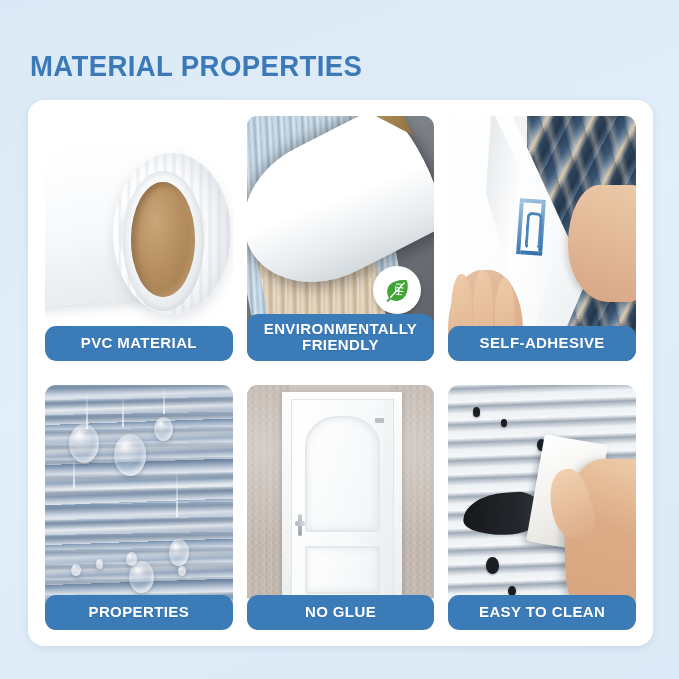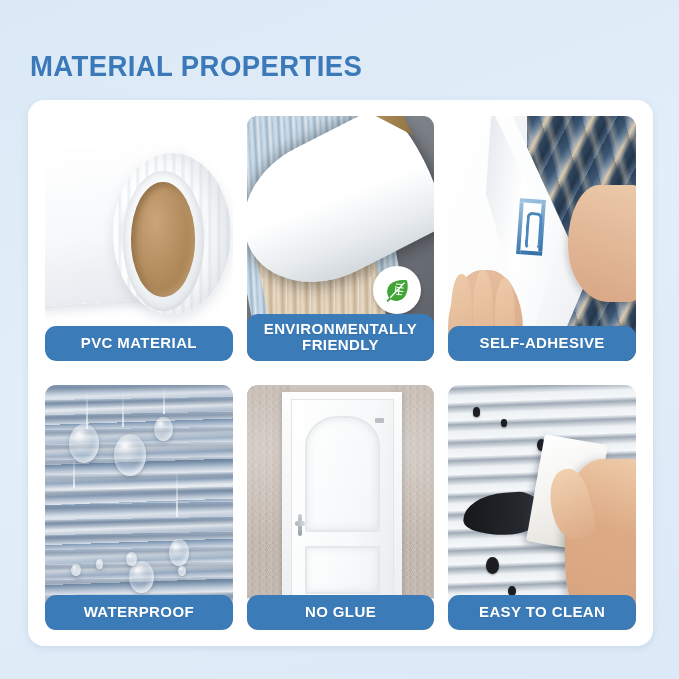--- a/index.html
+++ b/index.html
@@ -545,21 +545,21 @@
           <span class="drop" style="left:13%;top:16%;width:16%;height:16%"></span>
           <span class="drop" style="left:37%;top:20%;width:17%;height:17%"></span>
           <span class="drop" style="left:58%;top:13%;width:10%;height:10%"></span>
           <span class="drop" style="left:45%;top:72%;width:13%;height:13%"></span>
           <span class="drop" style="left:66%;top:63%;width:11%;height:11%"></span>
           <span class="drop" style="left:14%;top:73%;width:5%;height:5%"></span>
           <span class="drop" style="left:27%;top:71%;width:4%;height:4%"></span>
           <span class="drop" style="left:43%;top:68%;width:6%;height:6%"></span>
           <span class="drop" style="left:71%;top:74%;width:4%;height:4%"></span>
         </div>
-        <div class="card-label">WATERPROOF</div>
+        <div class="card-label">PROPERTIES</div>
       </div>
 
       <div class="card">
         <div class="card-media m-door">
           <div class="door-wall-l"></div>
           <div class="door-wall-r"></div>
           <div class="door-baseboard-l"></div>
           <div class="door-baseboard-r"></div>
           <div class="door-floor"></div>
           <div class="door-frame">

